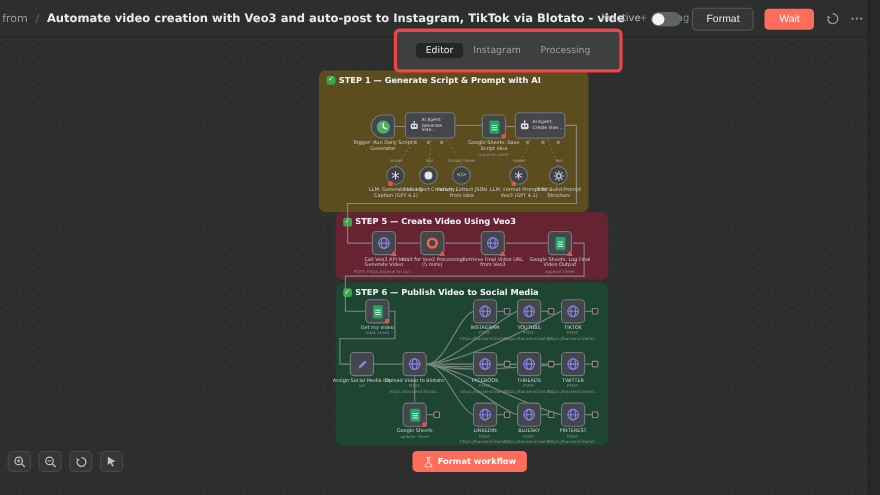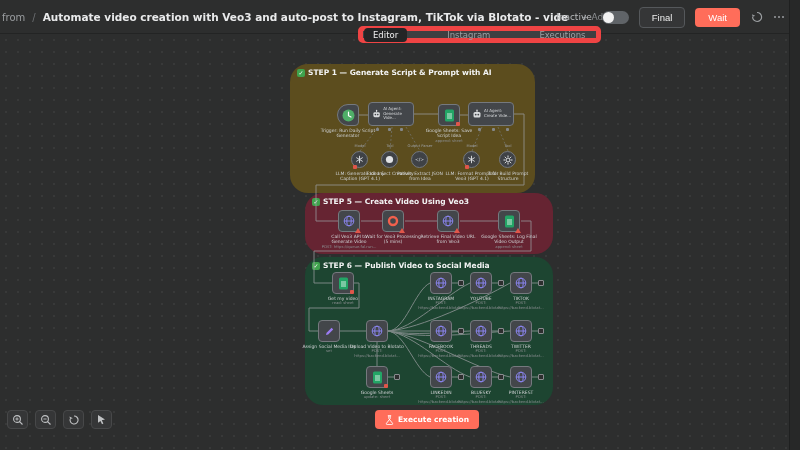--- a/index.html
+++ b/index.html
@@ -20,31 +20,31 @@
   .btn-share { font-size:9.5px; color:#ececec; background:#353637; border:1px solid #55585b; border-radius:4px; padding:4px 12px; cursor:pointer; }
   .btn-save { font-size:9.5px; color:#fff; background:#ff6d5a; border:none; border-radius:4px; padding:4px 13px; cursor:pointer; }
   .hicon { width:14px; height:14px; display:flex; align-items:center; justify-content:center; color:#9a9da0; cursor:pointer; }
   .dots { display:flex; gap:2px; cursor:pointer; }
   .dots i { width:2px; height:2px; background:#9a9da0; border-radius:50%; display:block; }
 
   
   .rail { position:absolute; right:0; top:0; width:11px; height:450px; background:#272828; border-left:1px solid #1f2020; z-index:12; }
 
   
-  .tabs { position:absolute; left:358px; top:26px; height:17px; background:#3e3f41; border:5px solid #ef4444; border-radius:5px; display:flex; align-items:center; padding:1px; z-index:15;gap:31px; }
+  .tabs { position:absolute; left:358px; top:26px; height:17px; background:#3e3f41; border:3px solid #ef4444; border-radius:5px; display:flex; align-items:center; padding:17px; z-index:15; }
   .tab { font-size:8.5px; color:#9da0a3; padding:2px 9px; border-radius:4px; cursor:pointer; white-space:nowrap; }
   .tab.active { background:#242526; color:#ededee; }
 
   
   .canvas { position:absolute; left:0; top:34px; width:800px; height:416px;
     background-color:#2d2e2e;
     background-image:radial-gradient(rgba(255,255,255,0.05) 1px, transparent 1px);
     background-size:12px 12px; }
 
-  .sticky { position:absolute; border-radius:18px; z-index:1; }
+  .sticky { position:absolute; border-radius:6px; z-index:1; }
   .sticky-title { display:flex; align-items:center; gap:3px; padding:4px 0 0 7px; font-size:7.5px; font-weight:bold; color:#f2f3f3; white-space:nowrap; }
   .check { width:8px; height:8px; min-width:8px; background:#3fa34d; border-radius:2px; color:#fff; font-size:6px; display:inline-flex; align-items:center; justify-content:center; }
 
   svg.wires { position:absolute; left:0; top:0; width:800px; height:450px; z-index:2; pointer-events:none; }
 
   .node { position:absolute; width:22px; height:22px; background:#43464a; border:1px solid #75797e; border-radius:4px; display:flex; align-items:center; justify-content:center; z-index:3; cursor:pointer; }
   .trigger { border-radius:11px 4px 4px 11px; }
   .agent { width:46px; height:24px; justify-content:flex-start; padding-left:3px; gap:2px; }
   .agent-text { font-size:4px; line-height:1.2; color:#d6d8da; }
   .circle { position:absolute; width:17px; height:17px; background:#3f4246; border:1px solid #75797e; border-radius:50%; display:flex; align-items:center; justify-content:center; z-index:3; cursor:pointer; }
@@ -68,42 +68,42 @@
     <span class="crumb">from</span>
     <span class="crumb-sep">/</span>
     <span class="wtitle">Automate video creation with Veo3 and auto-post to Instagram, TikTok via Blotato - vide</span>
     <span class="addtag">+ Add tag</span>
   </div>
   <div class="hright">
     <span class="inactive-lbl">Inactive</span>
     <span class="toggle">
         <span class="knob"></span>
       </span>
-    <button class="btn-share">Final</button>
+    <button class="btn-share">Format</button>
     <button class="btn-save">Wait</button>
     <span class="hicon">
       <svg width="12" height="12" viewBox="0 0 12 12">
           <path d="M6 1.5 A4.5 4.5 0 1 1 1.6 6" fill="none" stroke="#9a9da0" stroke-width="1.2"></path>
           <path d="M1 3.2 L1.6 6 L4.2 4.8 Z" fill="#9a9da0"></path>
         </svg>
     </span>
     <span class="dots">
         <i></i>
         <i></i>
         <i></i>
       </span>
   </div>
 </div>
 
 <div class="rail"></div>
 
 <div class="tabs">
   <span class="tab active">Editor</span>
   <span class="tab">Instagram</span>
-  <span class="tab">Executions</span>
+  <span class="tab">Processing</span>
 </div>
 
 <div class="canvas"></div>
 
 <div class="sticky" style="left:290px; top:64px; width:245px; height:129px; background:#5c4d1e;">
   <div class="sticky-title">
     <span class="check">✓</span>
     <span>STEP 1 — Generate Script &amp; Prompt with AI</span>
   </div>
 </div>
@@ -526,14 +526,14 @@
 <div class="zctl" style="left:91px;">
   <svg width="11" height="11" viewBox="0 0 11 11">
       <path d="M2 1 L9 5.5 L5.8 6.3 L7.4 9.6 L6 10.2 L4.5 6.9 L2 8.8 Z" fill="#c0c2c4"></path>
     </svg>
 </div>
 
 <button class="exec-btn">
   <svg width="9" height="10" viewBox="0 0 9 10">
       <path d="M3.2 0.8 H5.8 M3.8 0.8 V3.6 L7.6 8.4 A0.9 0.9 0 0 1 6.9 9.6 H2.1 A0.9 0.9 0 0 1 1.4 8.4 L5.2 3.6 V0.8" fill="none" stroke="#fff" stroke-width="0.9" stroke-linecap="round" stroke-linejoin="round"></path>
     </svg>
-  <span>Execute creation</span>
+  <span>Format workflow</span>
 </button>
 
 </body></html>

